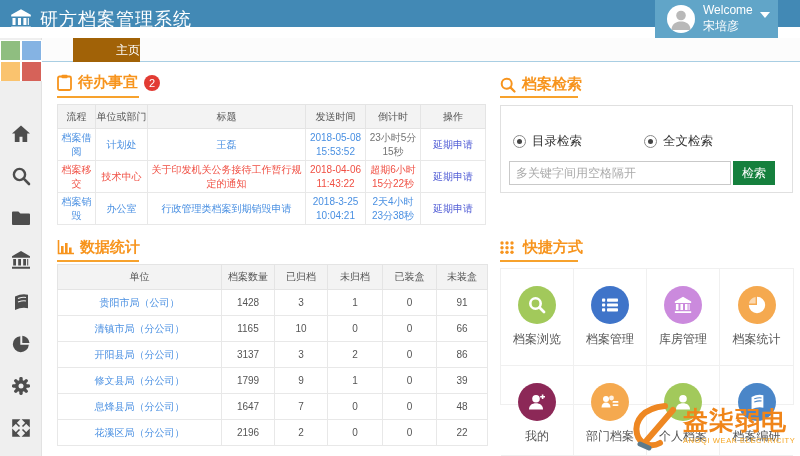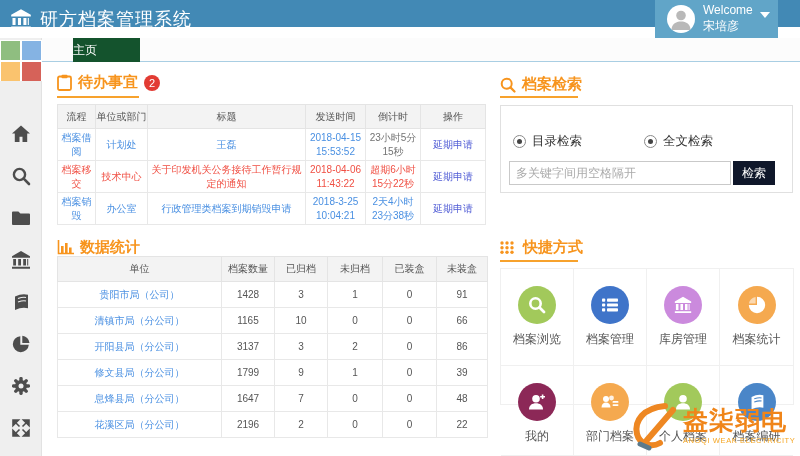--- a/index.html
+++ b/index.html
@@ -17,50 +17,50 @@
   .user-text { margin-left:8px; color:#fff; font-size:12px; line-height:1.3; text-align:left; }
   .caret { width:0; height:0; border-left:5px solid transparent; border-right:5px solid transparent; border-top:6px solid #fff; margin-left:7px; margin-top:-8px; }
   
   .sidebar { position:absolute; left:0; top:38px; width:42px; height:418px; background:#efefef; border-right:1px solid #e2e2e2; }
   .logo-squares { position:absolute; left:0; top:2px; width:42px; height:41px; background:#fff; display:grid; grid-template-columns:19px 19px; grid-template-rows:19px 19px; gap:2px; padding:1px 0 0 1px; }
   .sq1{background:#8fbe80;} .sq2{background:#85b3e3;} .sq3{background:#fac36e;} .sq4{background:#d66259;}
   .side-icons { position:absolute; left:0; top:85px; width:42px; display:flex; flex-direction:column; align-items:center; gap:20px; }
   .side-icon { width:22px; height:22px; cursor:pointer; }
   
   .tabbar { position:absolute; left:42px; top:38px; width:758px; height:24px; background:#fcfcfc; border-bottom:1px solid #a9cee3; }
-  .tab { position:absolute; left:31px; top:0; width:67px; height:24px; background:#14532d; color:#fff; font-size:12px; text-align:left; line-height:24px; cursor:pointer; }
+  .tab { position:absolute; left:31px; top:0; width:67px; height:24px; background:#a16207; color:#fff; font-size:12px; text-align:right; line-height:24px; cursor:pointer; }
   
   .section-header { position:absolute; display:flex; align-items:center; gap:6px; color:#f7941d; font-size:15px; font-weight:bold; }
   .underline { position:absolute; height:2px; background:#f7a22d; }
   .badge { display:inline-block; min-width:16px; height:16px; border-radius:50%; background:#e23b33; color:#fff; font-size:11px; font-weight:normal; line-height:16px; text-align:center; }
   
   table { border-collapse:collapse; table-layout:fixed; font-size:10px; }
   th { background:#f3f3f3; color:#555; font-weight:normal; border:1px solid #e4e4e4; height:24px; }
   td { border:1px solid #e8e8e8; text-align:center; padding:2px 3px; line-height:1.35; }
   .todo-table { position:absolute; left:57px; top:104px; width:428px; }
   .todo-table td { height:31px; }
-  .stats-table { position:absolute; left:57px; top:256px; width:430px; }
+  .stats-table { position:absolute; left:57px; top:264px; width:430px; }
   .stats-table th { height:25px; }
   .stats-table td { height:26px; }
   .t-blue { color:#4a90e2; }
   .t-red { color:#f04f43; }
   .t-orange { color:#737373; }
   .t-link { color:#4f5bd5; cursor:pointer; }
   .t-num { color:#555; }
   .unit-link { color:#4a90e2; cursor:pointer; }
   
   .search-box { position:absolute; left:500px; top:105px; width:293px; height:88px; border:1px solid #e0e0e0; background:#fff; }
   .radio-row { position:absolute; top:27px; left:12px; display:flex; align-items:center; font-size:12.5px; color:#333; }
   .radio-item { display:flex; align-items:center; gap:6px; cursor:pointer; }
   .radio-item + .radio-item { margin-left:62px; }
   .radio-dot { width:13px; height:13px; border:1px solid #8a8a8a; border-radius:50%; display:inline-flex; align-items:center; justify-content:center; }
   .radio-dot::after { content:""; width:5px; height:5px; border-radius:50%; background:#444; }
   .search-input { position:absolute; left:8px; top:55px; width:222px; height:24px; border:1px solid #c9c9c9; font-size:12px; padding:0 6px; color:#333; font-family:inherit; }
   .search-input::placeholder { color:#aaa; }
-  .search-btn { position:absolute; left:232px; top:55px; width:42px; height:24px; background:#0f172a; color:#fff; border:none; font-size:12px; cursor:pointer; font-family:inherit; }
+  .search-btn { position:absolute; left:232px; top:55px; width:42px; height:24px; background:#15803d; color:#fff; border:none; font-size:12px; cursor:pointer; font-family:inherit; }
   
   .shortcuts-grid { position:absolute; left:500px; top:268px; width:294px; height:137px; border:1px solid #f0f0f0; display:grid; grid-template-columns:repeat(4,1fr); grid-template-rows:97px 90px; }
   .sc-cell { border-right:1px solid #f0f0f0; border-bottom:1px solid #f0f0f0; display:flex; flex-direction:column; align-items:center; justify-content:flex-start; padding-top:17px; gap:7px; cursor:pointer; }
   .sc-cell:nth-child(4n){ border-right:none; }
   .sc-circle { width:38px; height:38px; border-radius:50%; display:flex; align-items:center; justify-content:center; }
   .sc-label { font-size:12px; color:#555; }
   .c-green{background:#a2c95b;} .c-blue{background:#3f74c9;} .c-orange{background:#f5a94f;}
   .c-purple{background:#cb8add;} .c-magenta{background:#8c2857;} .c-steel{background:#4a86c8;}
   
   .watermark { position:absolute; left:627px; top:396px; width:172px; height:60px; display:flex; align-items:center; z-index:50; }
@@ -194,21 +194,21 @@
         <th>发送时间</th>
         <th>倒计时</th>
         <th>操作</th>
       </tr>
     </thead>
     <tbody>
       <tr>
         <td class="t-blue">档案借阅</td>
         <td class="t-blue">计划处</td>
         <td class="t-blue">王磊</td>
-        <td class="t-blue">2018-04-15 15:53:52</td>
+        <td class="t-blue">2018-05-08 15:53:52</td>
         <td class="t-orange">23小时5分15秒</td>
         <td class="t-link">延期申请</td>
       </tr>
       <tr>
         <td class="t-red">档案移交</td>
         <td class="t-red">技术中心</td>
         <td class="t-red">关于印发机关公务接待工作暂行规定的通知</td>
         <td class="t-red">2018-04-06 11:43:22</td>
         <td class="t-red">超期6小时15分22秒</td>
         <td class="t-link">延期申请</td>

